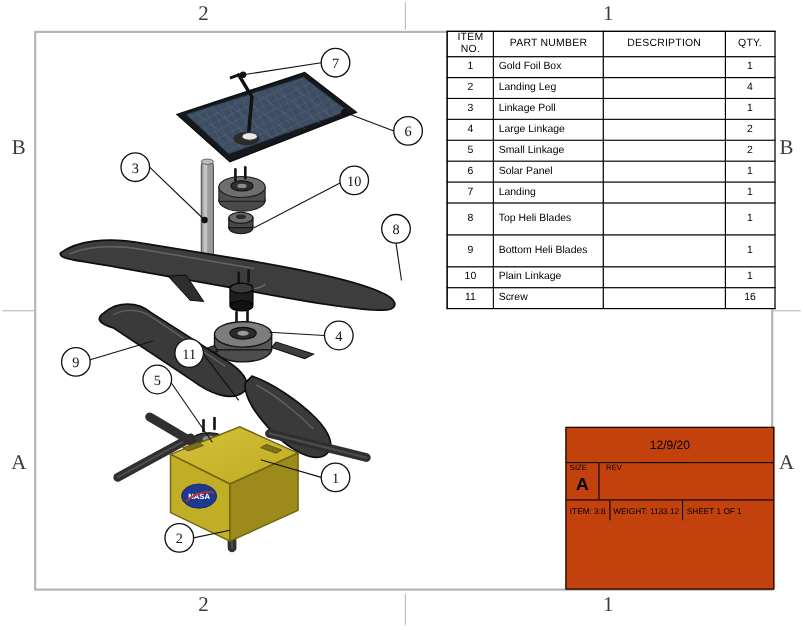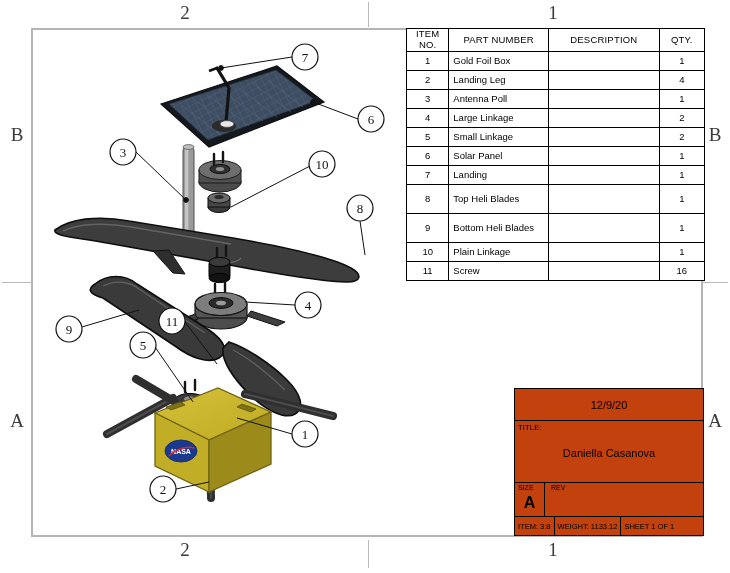--- a/index.html
+++ b/index.html
@@ -326,21 +326,21 @@
           <td class="c-qty">1</td>
         </tr>
         <tr>
           <td class="c-item">2</td>
           <td class="c-part">Landing Leg</td>
           <td class="c-desc"></td>
           <td class="c-qty">4</td>
         </tr>
         <tr>
           <td class="c-item">3</td>
-          <td class="c-part">Antenna Poll</td>
+          <td class="c-part">Linkage Poll</td>
           <td class="c-desc"></td>
           <td class="c-qty">1</td>
         </tr>
         <tr>
           <td class="c-item">4</td>
           <td class="c-part">Large Linkage</td>
           <td class="c-desc"></td>
           <td class="c-qty">2</td>
         </tr>
         <tr>
@@ -383,24 +383,20 @@
           <td class="c-item">11</td>
           <td class="c-part">Screw</td>
           <td class="c-desc"></td>
           <td class="c-qty">16</td>
         </tr>
       </tbody>
   </table>
 
   <div class="tblock">
     <div class="tb-date">12/9/20</div>
-    <div class="tb-title">
-      <div class="tb-title-lbl">TITLE:</div>
-      <div class="tb-title-val">Daniella Casanova</div>
-    </div>
     <div class="tb-dwg">
       <div class="tb-size">
         <div class="tb-size-lbl">SIZE</div>
         <div class="tb-size-val">A</div>
       </div>
       <div class="tb-rev">
         <div class="tb-rev-lbl">REV</div>
       </div>
     </div>
     <div class="tb-foot">

